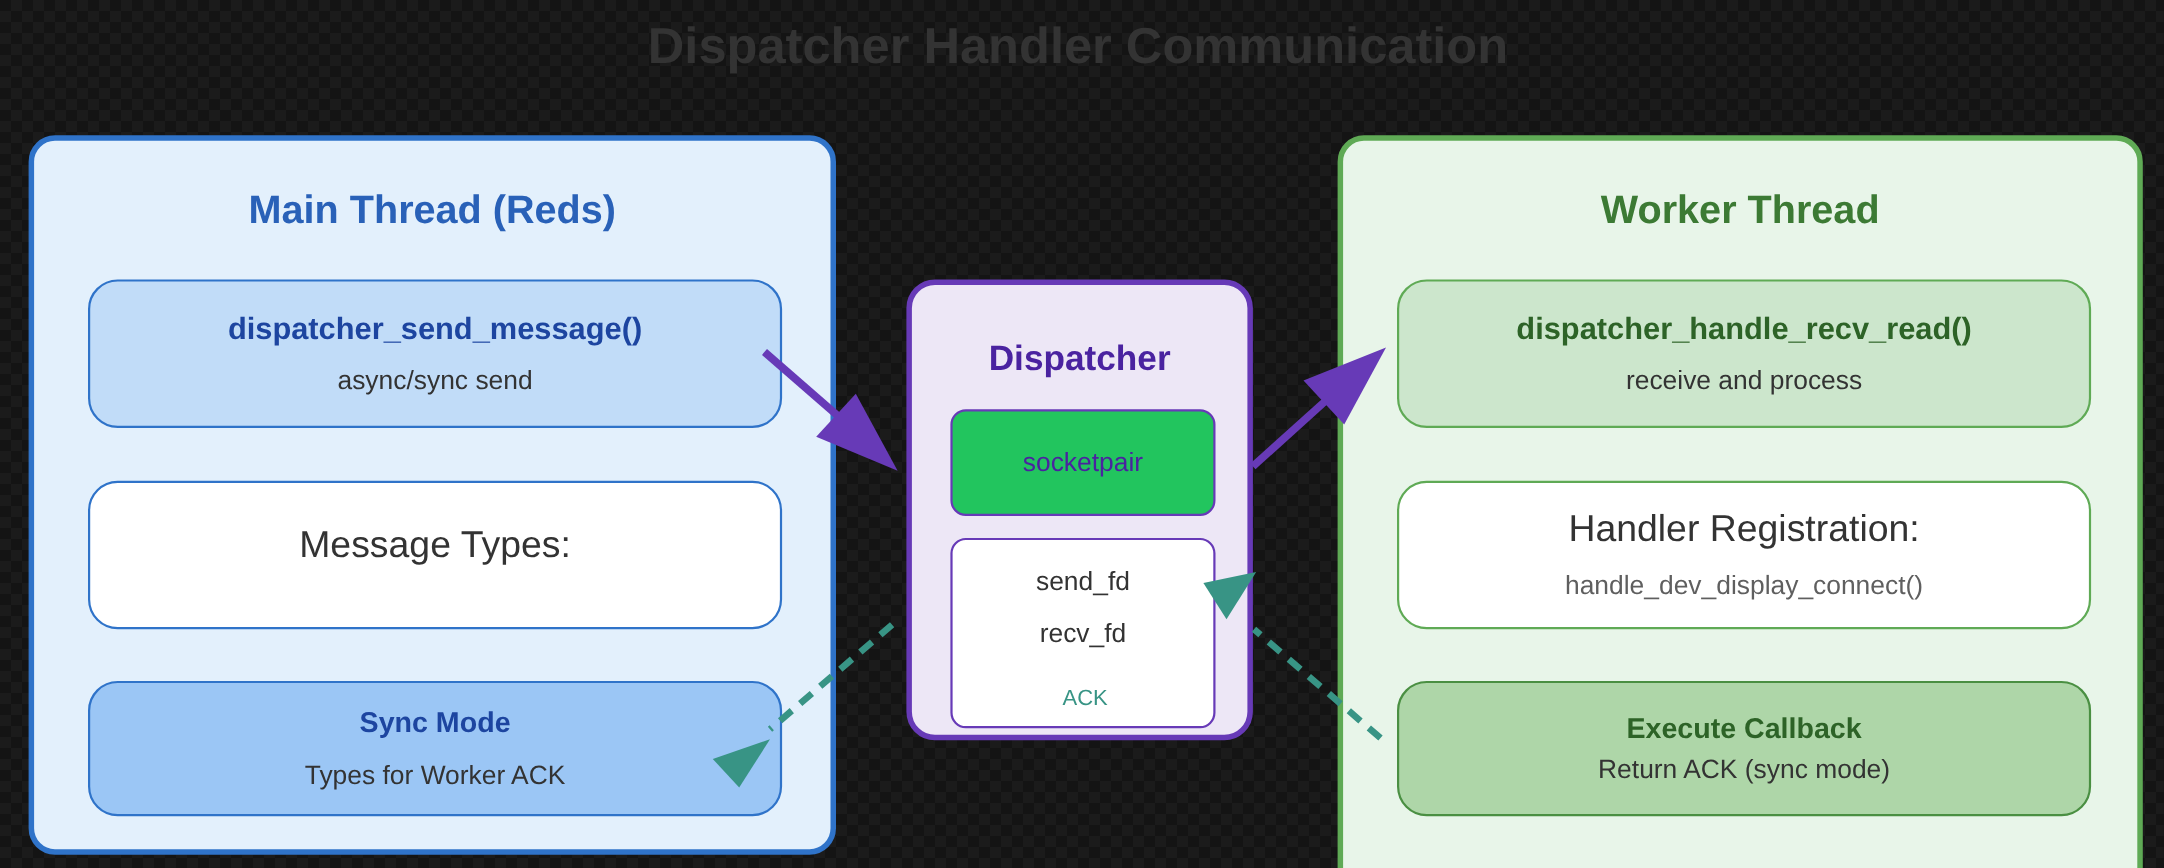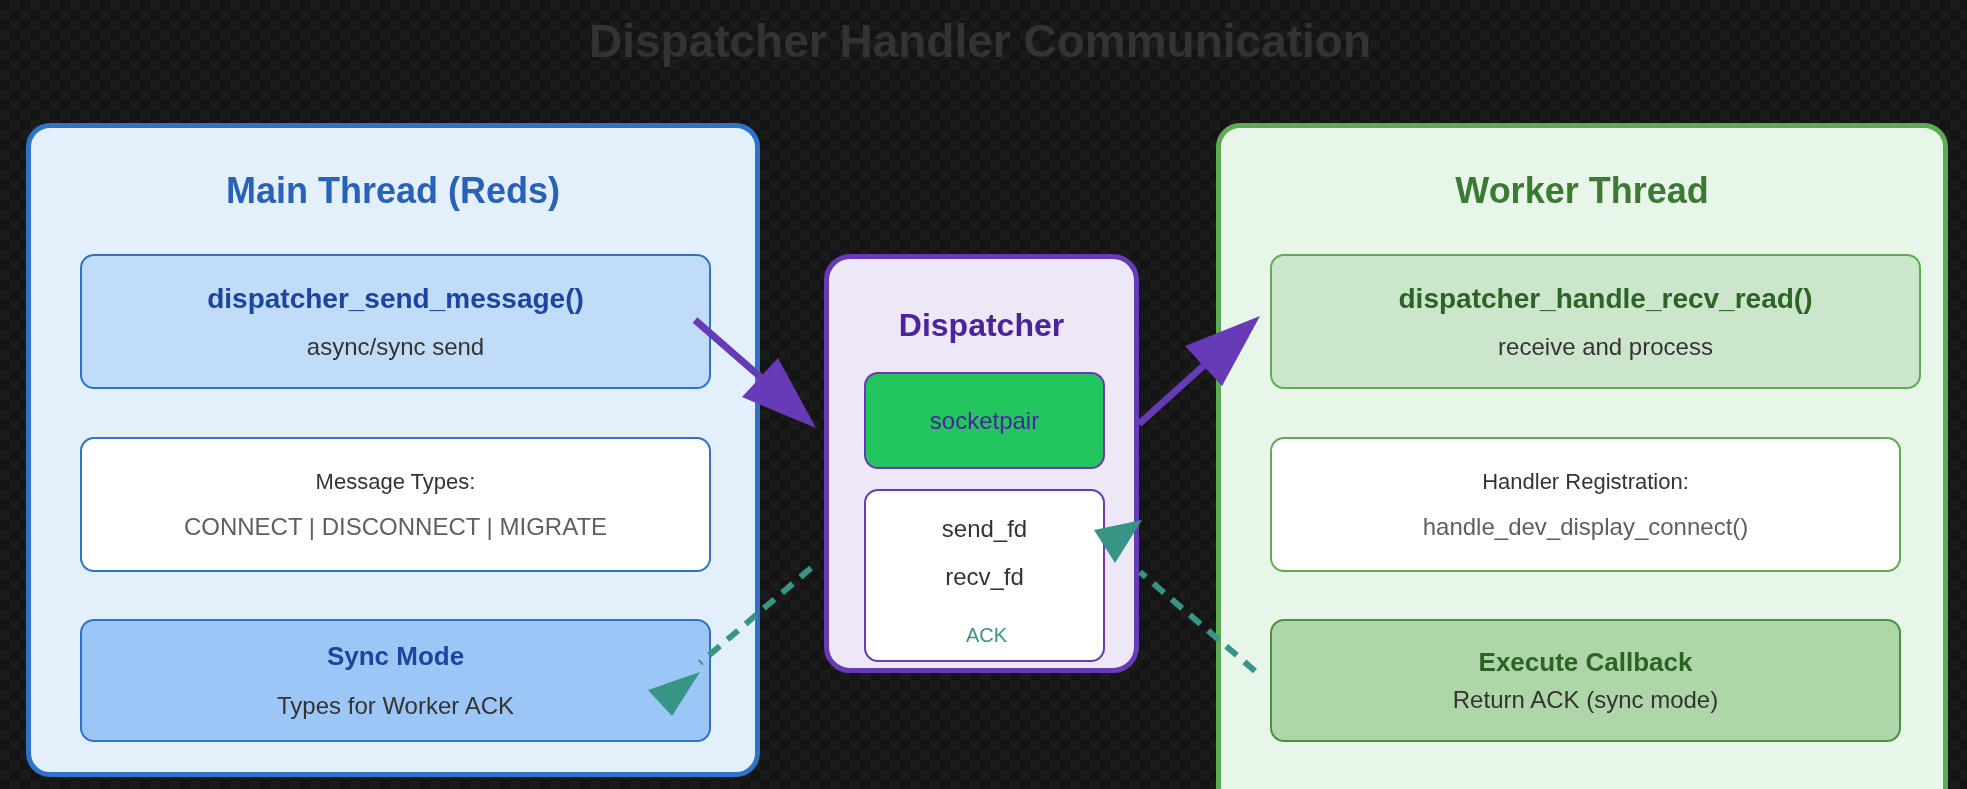--- a/index.html
+++ b/index.html
@@ -15,46 +15,45 @@
     position: relative;
   }
   .abs { position: absolute; box-sizing: border-box; }
   .title {
     left: 0; width: 1960px; top: 14px; text-align: center;
     font-size: 46px; font-weight: bold; color: #333333;
   }
   .panel { border-radius: 24px; border-width: 5px; border-style: solid; }
   .panel-title { position: absolute; left: 0; right: 0; text-align: center; font-weight: bold; }
   .box {
-    position: absolute; border-radius: 14px; border: 2.5px solid;
+    position: absolute; border-radius: 27px; border: 2.5px solid;
     display: flex; flex-direction: column; align-items: center; justify-content: center;
     text-align: center;
   }
   .t-bold { font-weight: bold; font-size: 28px; }
-  .t-main { font-size: 22px; color: #333; }
+  .t-main { font-size: 34px; color: #333; }
   .t-sub { font-size: 24px; color: #5f5f5f; }
   .t-small { font-size: 24px; color: #333; }
   svg.overlay { position: absolute; left: 0; top: 0; pointer-events: none; }
 </style>
 </head>
 <body>
 
 <div class="abs title">Dispatcher Handler Communication</div>
 
 <div class="abs panel" style="left:26px; top:123px; width:734px; height:654px; border-color:#2f73c9; background:#e3f0fc;">
   <div class="panel-title" style="top:42px; font-size:36px; color:#2961b8;">Main Thread (Reds)</div>
 
   <div class="box" style="left:49px; top:126px; width:627px; height:131px; border-color:#2f73c9; background:#c1dcf8;">
     <div class="t-bold" style="color:#1d45a0; margin-bottom:18px;">dispatcher_send_message()</div>
     <div class="t-small">async/sync send</div>
   </div>
 
   <div class="box" style="left:49px; top:309px; width:627px; height:131px; border-color:#2f73c9; background:#ffffff;">
     <div class="t-main" style="margin-bottom:18px;">Message Types:</div>
-    <div class="t-sub">CONNECT | DISCONNECT | MIGRATE</div>
   </div>
 
   <div class="box" style="left:49px; top:491px; width:627px; height:119px; border-color:#2f73c9; background:#9bc6f5;">
     <div class="t-bold" style="font-size:26px; color:#1d45a0; margin-bottom:20px;">Sync Mode</div>
     <div class="t-small">Types for Worker ACK</div>
   </div>
 </div>
 
 <div class="abs panel" style="left:824px; top:254px; width:315px; height:419px; border-color:#673ab7; background:#ede7f6; border-radius:26px;">
   <div class="panel-title" style="top:48px; font-size:32px; color:#4a23a0;">Dispatcher</div>
@@ -67,21 +66,21 @@
     <div class="t-small" style="margin-bottom:20px;">send_fd</div>
     <div class="t-small">recv_fd</div>
   </div>
 
   <div class="abs" style="left:0; width:315px; text-align:center; top:365px; font-size:20px; color:#389485;">ACK</div>
 </div>
 
 <div class="abs panel" style="left:1216px; top:123px; width:732px; height:758px; border-color:#5faa55; background:#e8f5e9;">
   <div class="panel-title" style="top:42px; font-size:36px; color:#3c7a34;">Worker Thread</div>
 
-  <div class="box" style="left:49px; top:126px; width:627px; height:131px; border-color:#5faa55; background:#cce6cc;padding-left:20px;">
+  <div class="box" style="left:49px; top:126px; width:627px; height:131px; border-color:#5faa55; background:#cce6cc;">
     <div class="t-bold" style="color:#2d6327; margin-bottom:18px;">dispatcher_handle_recv_read()</div>
     <div class="t-small">receive and process</div>
   </div>
 
   <div class="box" style="left:49px; top:309px; width:627px; height:131px; border-color:#5faa55; background:#ffffff;">
     <div class="t-main" style="margin-bottom:18px;">Handler Registration:</div>
     <div class="t-sub">handle_dev_display_connect()</div>
   </div>
 
   <div class="box" style="left:49px; top:491px; width:627px; height:119px; border-color:#4a8f42; background:#aed6a8;">

